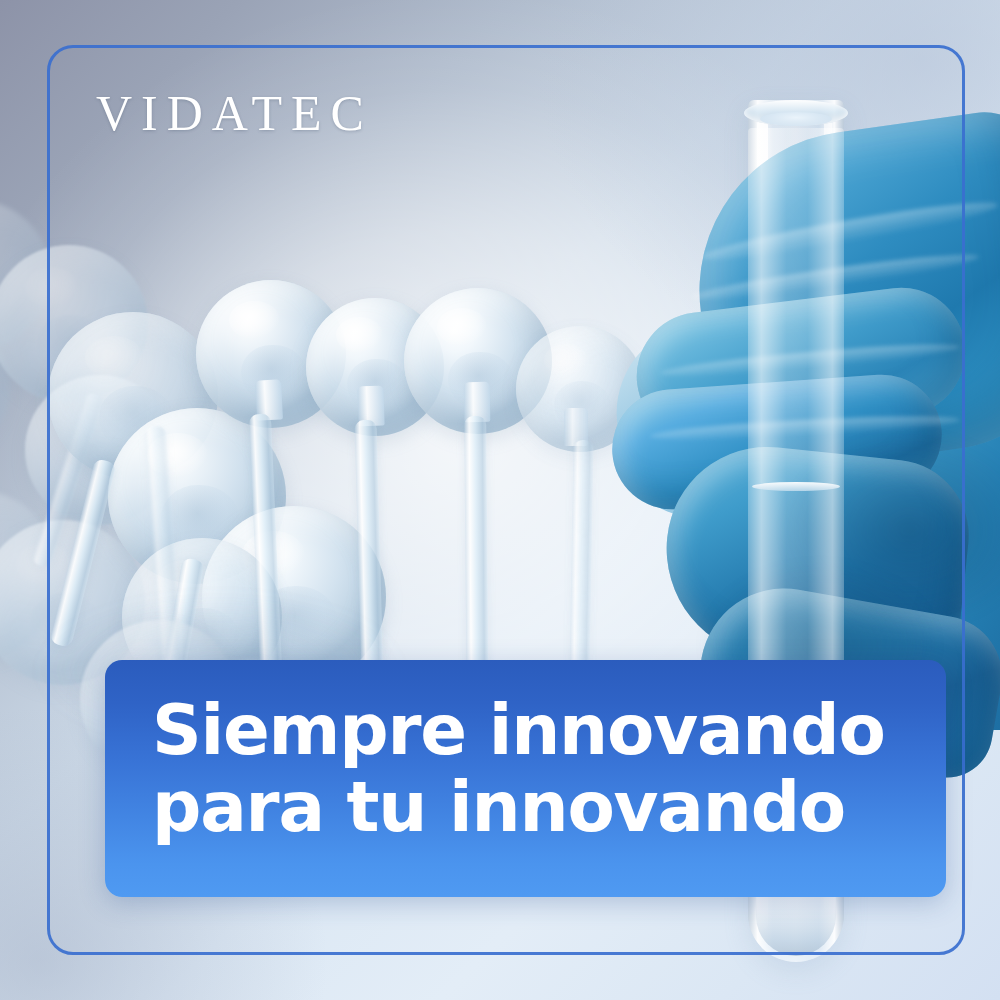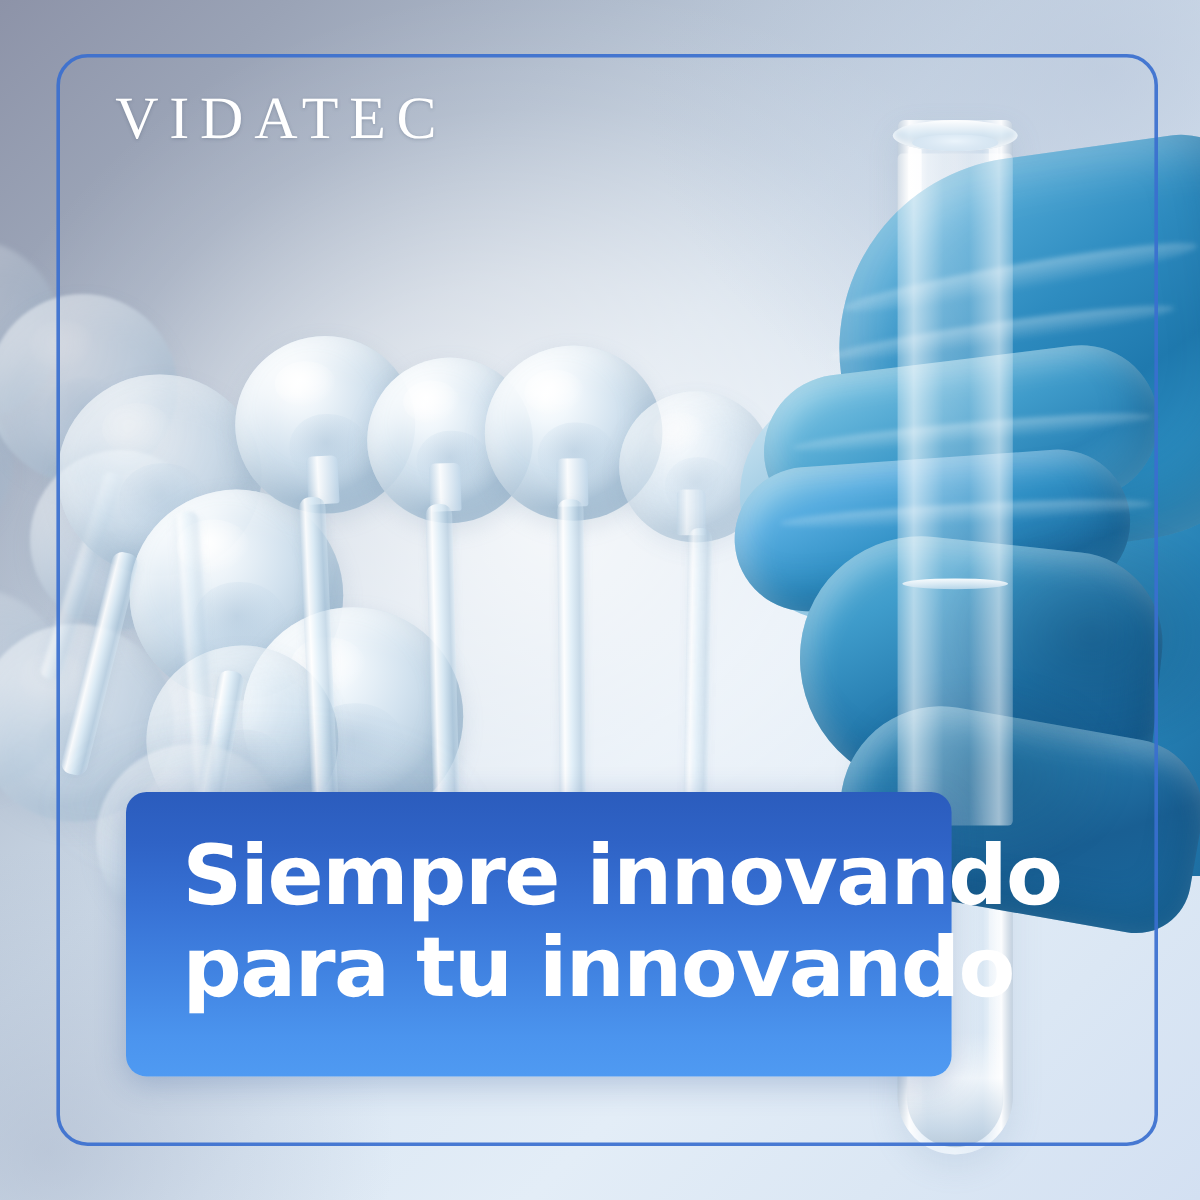--- a/index.html
+++ b/index.html
@@ -340,21 +340,21 @@
     border-radius: 26px;
     box-sizing: border-box;
     pointer-events: none;
     opacity: 0.92;
   }
 
   
   .logo {
     position: absolute;
     left: 96px;
-    top: 73px;
+    top: 88px;
     color: #ffffff;
     text-shadow: 0 1px 3px rgba(60,75,100,0.30);
   }
   .logo-word {
     font-family: "Liberation Serif", serif;
     font-size: 50px;
     letter-spacing: 9px;
     line-height: 1.0;
     font-weight: 400;
     white-space: nowrap;
@@ -367,21 +367,21 @@
     margin-left: 3px;
     white-space: nowrap;
     font-weight: 400;
   }
 
   
   .banner {
     position: absolute;
     left: 105px;
     top: 660px;
-    width: 688px;
+    width: 841px;
     height: 237px;
     border-radius: 17px;
     background: linear-gradient(180deg,
       #2b5cbd 0%,
       #2f63c6 18%,
       #3873d6 42%,
       #4285e3 66%,
       #4b94ee 86%,
       #4f9af2 100%);
     box-shadow: 0 6px 26px rgba(36,72,140,0.26);

